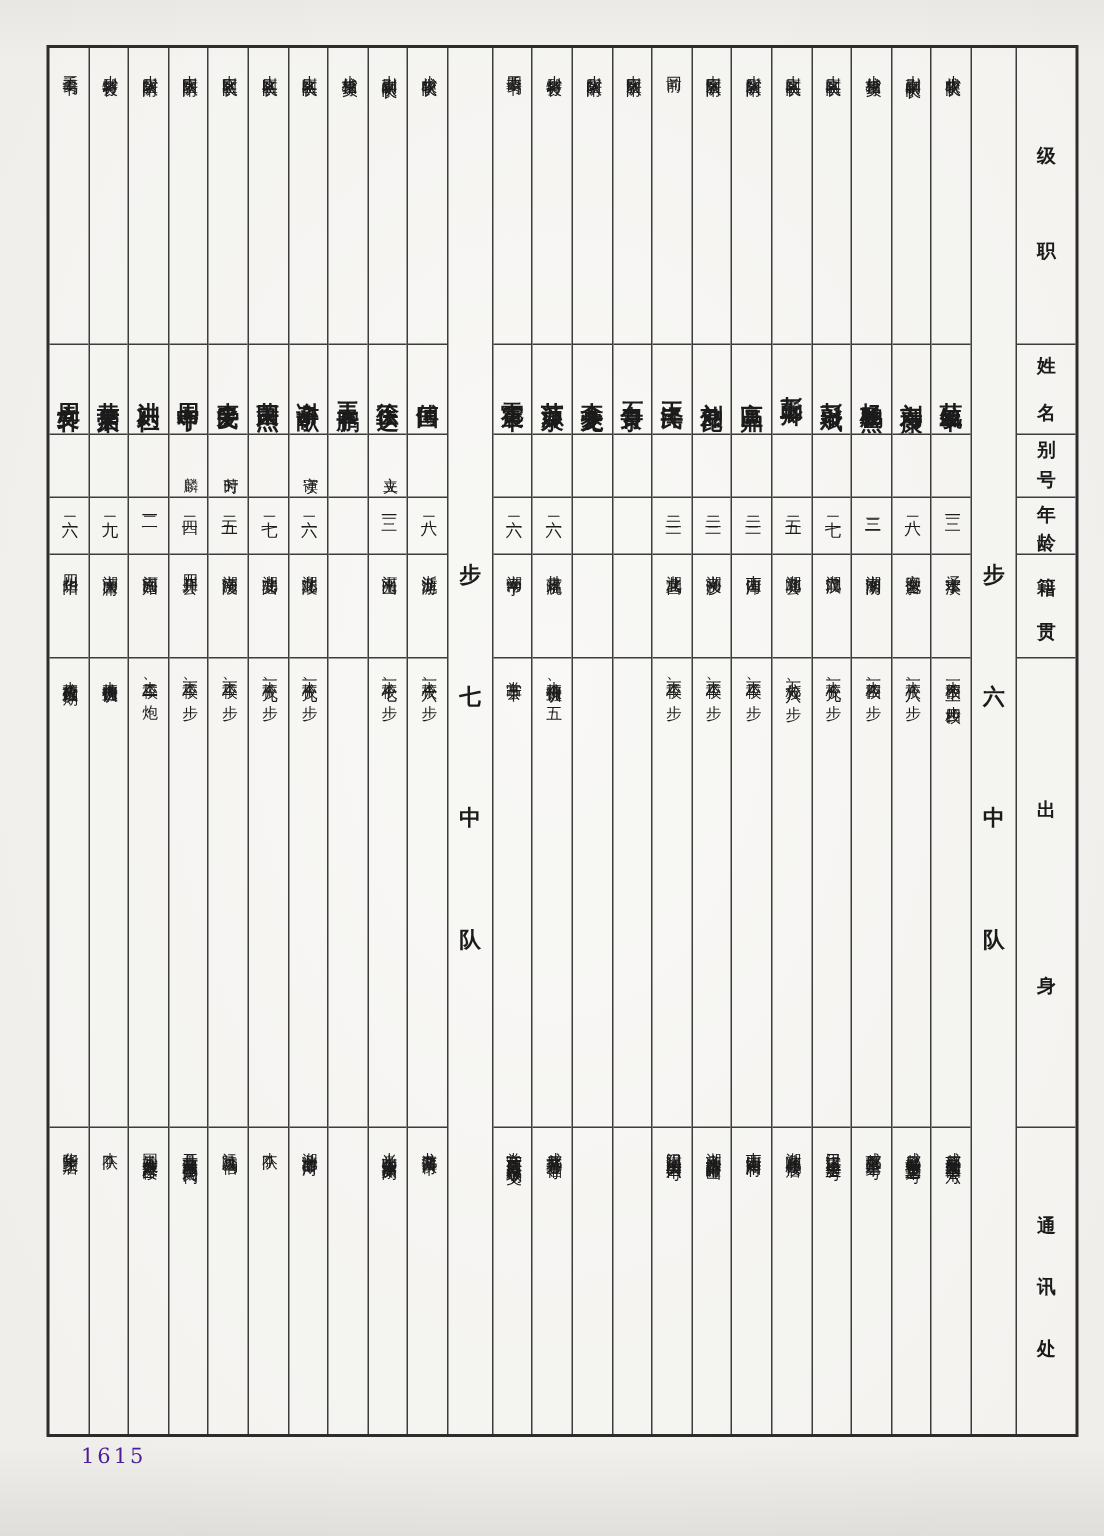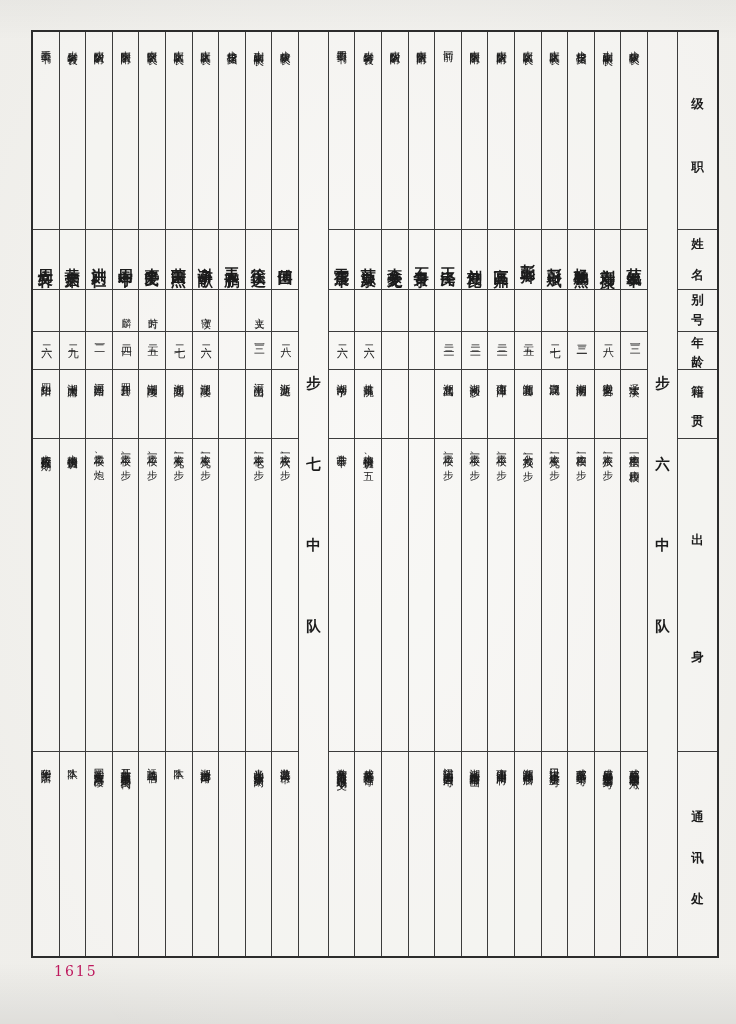--- a/index.html
+++ b/index.html
@@ -66,21 +66,21 @@
   .h-address{gap:24px;}
   
   .unit{
     position:absolute;top:342px;left:50%;transform:translateX(-50%);
     display:flex;flex-direction:column;align-items:center;gap:62px;
   }
   .unit span{font-size:14.5px;font-weight:600;}
   
   .page-number{
     position:absolute;left:54px;top:963px;
-    font-size:14px;letter-spacing:2px;color:#be185d;
+    font-size:14px;letter-spacing:2px;color:#4c1d95;
     font-family:"DejaVu Serif","Liberation Serif",serif;
   }
 </style>
 </head>
 <body>
 
 <div class="page">
   <div class="roster">
       <div class="col header">
         <div class="cell hcell rank h-rank">

